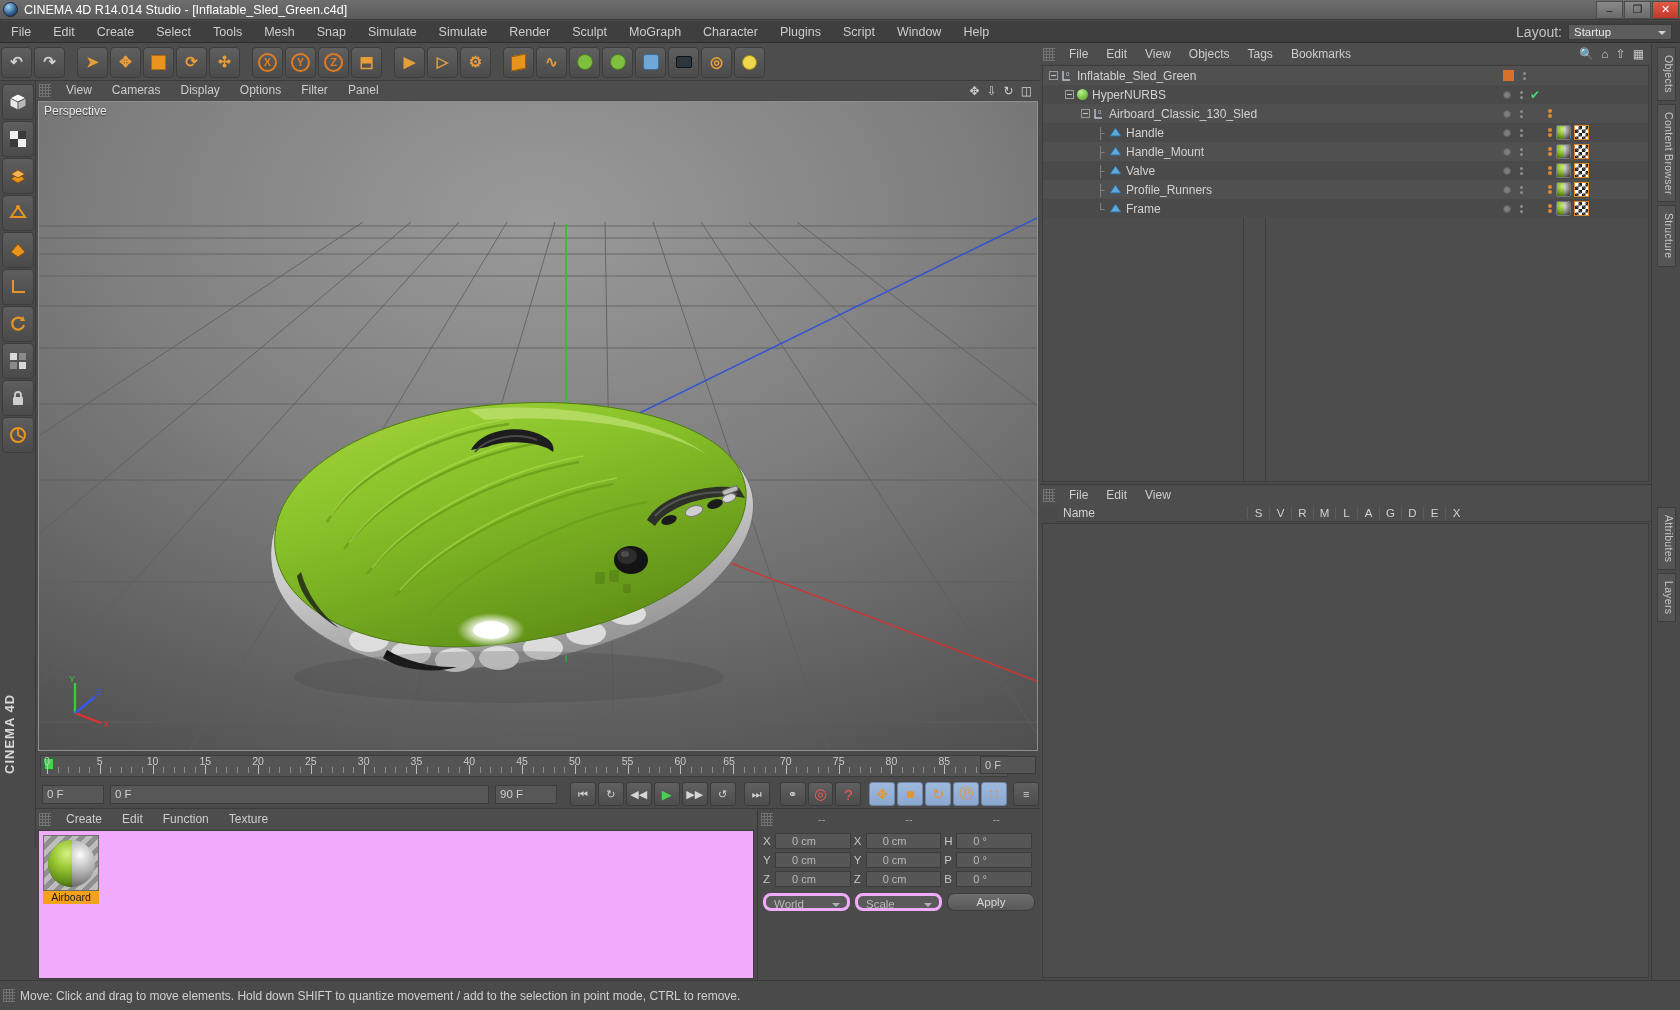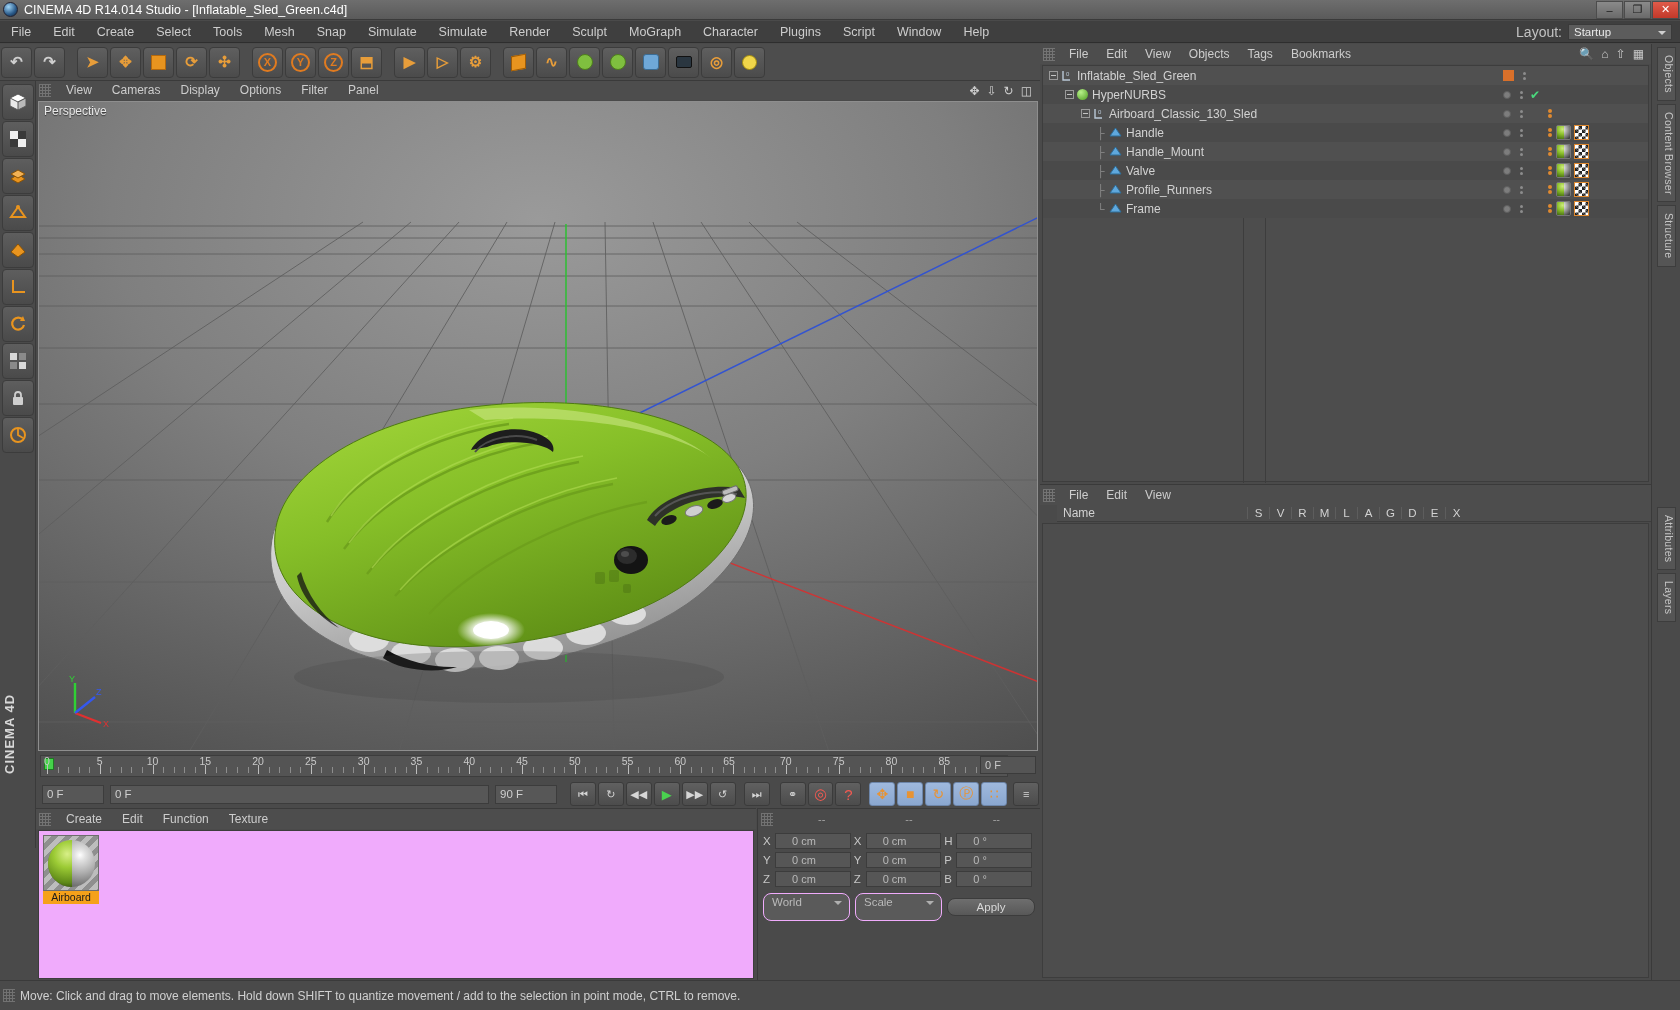--- a/index.html
+++ b/index.html
@@ -164,21 +164,21 @@
   .coords{position:absolute;left:757px;top:808px;width:283px;height:172px;background:#4a4a4a;
     border-left:1px solid #3a3a3a;border-top:1px solid #3a3a3a;}
   .co-head{height:20px;display:flex;align-items:center;}
   .co-head .dash{flex:1;text-align:center;color:#a4a4a4;font-size:11px;}
   .co-rows{padding:3px 5px 0 5px;}
   .co-row{display:flex;align-items:center;height:18px;margin-bottom:1px;}
   .co-lab{width:12px;font-size:11.5px;color:#c6c6c6;}
   .co-in{flex:1;height:16px;background:#565656;border:1px solid #3c3c3c;color:#b9b9b9;
     font-size:11px;padding-left:16px;line-height:15px;position:relative;margin-right:3px;}
   .co-bot{display:flex;align-items:center;padding:4px 5px 0 5px;gap:5px;}
-  .co-dd{flex:1;height:28px;background:#5a5a5a;border:1px solid #f0abfc;border-radius:8px;
+  .co-dd{flex:1;height:18px;background:#5a5a5a;border:3px solid #f0abfc;border-radius:8px;
     color:#b9b9b9;font-size:11.5px;padding-left:8px;line-height:17px;position:relative;}
   .co-dd::after{content:"";position:absolute;right:7px;top:7px;
     border-left:4px solid transparent;border-right:4px solid transparent;border-top:4px solid #b0b0b0;}
   .co-apply{width:88px;height:18px;background:linear-gradient(#6e6e6e,#585858);border:1px solid #3c3c3c;
     border-radius:8px;color:#d8d8d8;font-size:11.5px;text-align:center;line-height:17px;}
 
   
   .objmgr{position:absolute;left:1040px;top:44px;width:611px;height:440px;background:#4a4a4a;}
   .pmenu{height:20px;display:flex;align-items:center;background:#4d4d4d;}
   .pmenu .mi{padding:0 9px;font-size:12px;color:#cdcdcd;line-height:20px;}

